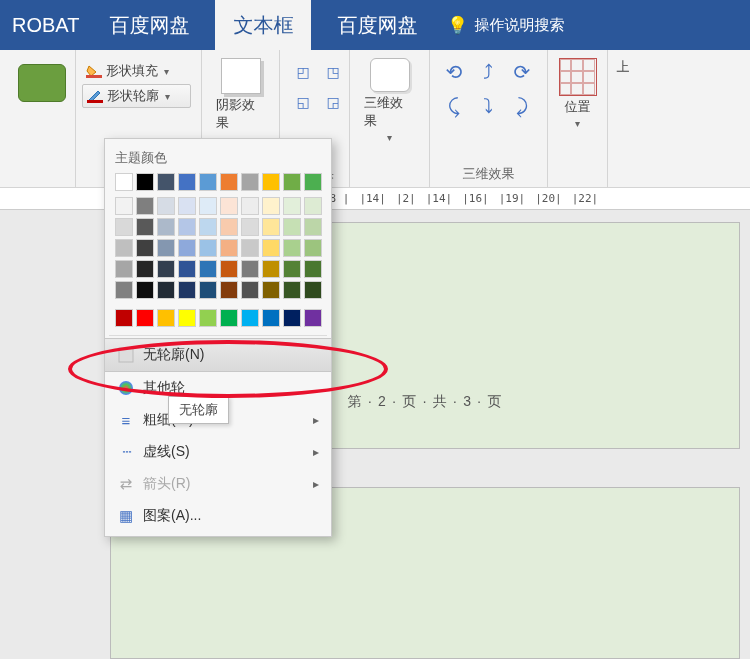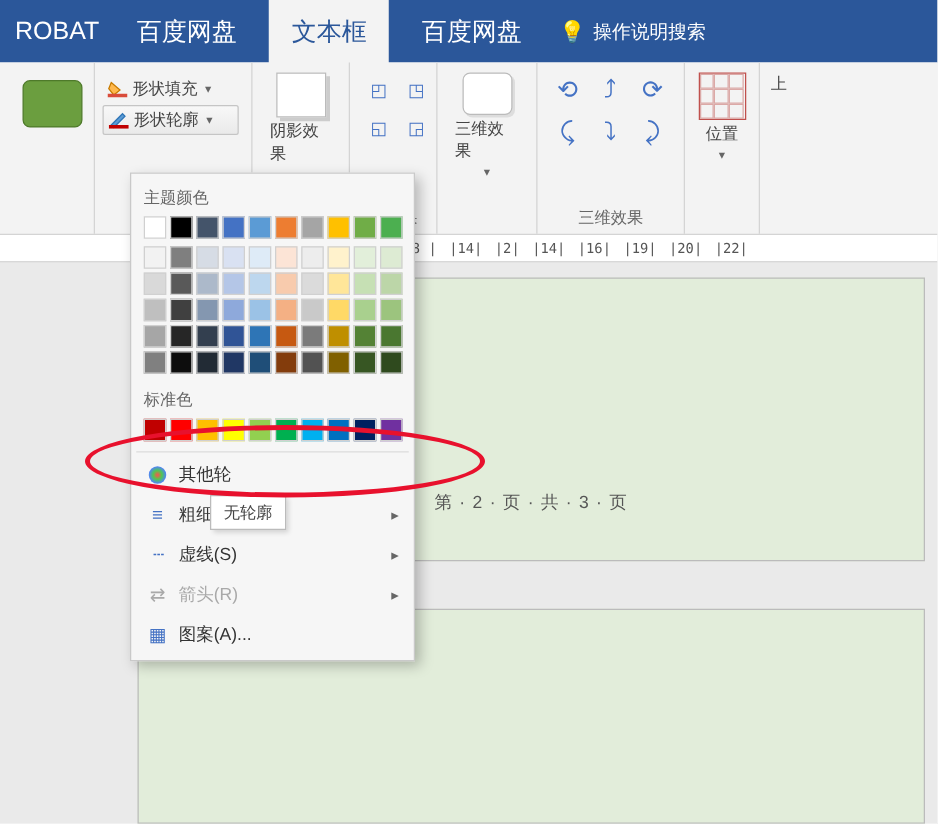--- a/index.html
+++ b/index.html
@@ -433,35 +433,42 @@
       <div class="sw" style="background: rgb(13, 13, 13);"></div>
       <div class="sw" style="background: rgb(34, 43, 53);"></div>
       <div class="sw" style="background: rgb(32, 55, 100);"></div>
       <div class="sw" style="background: rgb(31, 78, 120);"></div>
       <div class="sw" style="background: rgb(131, 60, 12);"></div>
       <div class="sw" style="background: rgb(82, 82, 82);"></div>
       <div class="sw" style="background: rgb(128, 96, 0);"></div>
       <div class="sw" style="background: rgb(55, 86, 35);"></div>
       <div class="sw" style="background: rgb(47, 74, 30);"></div>
     </div>
-  <div class="section-label">标准色</div>
   <div class="std-row" id="std-row">
       <div class="sw" style="background: rgb(192, 0, 0);"></div>
       <div class="sw" style="background: rgb(255, 0, 0);"></div>
       <div class="sw" style="background: rgb(255, 192, 0);"></div>
       <div class="sw" style="background: rgb(255, 255, 0);"></div>
       <div class="sw" style="background: rgb(146, 208, 80);"></div>
       <div class="sw" style="background: rgb(0, 176, 80);"></div>
       <div class="sw" style="background: rgb(0, 176, 240);"></div>
       <div class="sw" style="background: rgb(0, 112, 192);"></div>
       <div class="sw" style="background: rgb(0, 32, 96);"></div>
       <div class="sw" style="background: rgb(112, 48, 160);"></div>
     </div>
   <div class="sep"></div>
 
+  <div class="menu-item highlight">
+    <span class="mi-icon">
+      <svg width="16" height="16">
+          <rect x="1" y="1" width="14" height="14" fill="#ddd" stroke="#bbb"></rect>
+        </svg>
+    </span>
+    <span>无轮廓(N)</span>
+  </div>
 
   <div class="menu-item">
     <span class="mi-icon">
       <svg width="16" height="16">
           <circle cx="8" cy="8" r="7" fill="url(#g)"></circle>
         <defs>
             <radialGradient id="g">
               <stop offset="0%" stop-color="#ff5050"></stop>
               <stop offset="50%" stop-color="#50c850"></stop>
               <stop offset="100%" stop-color="#5080ff"></stop>

